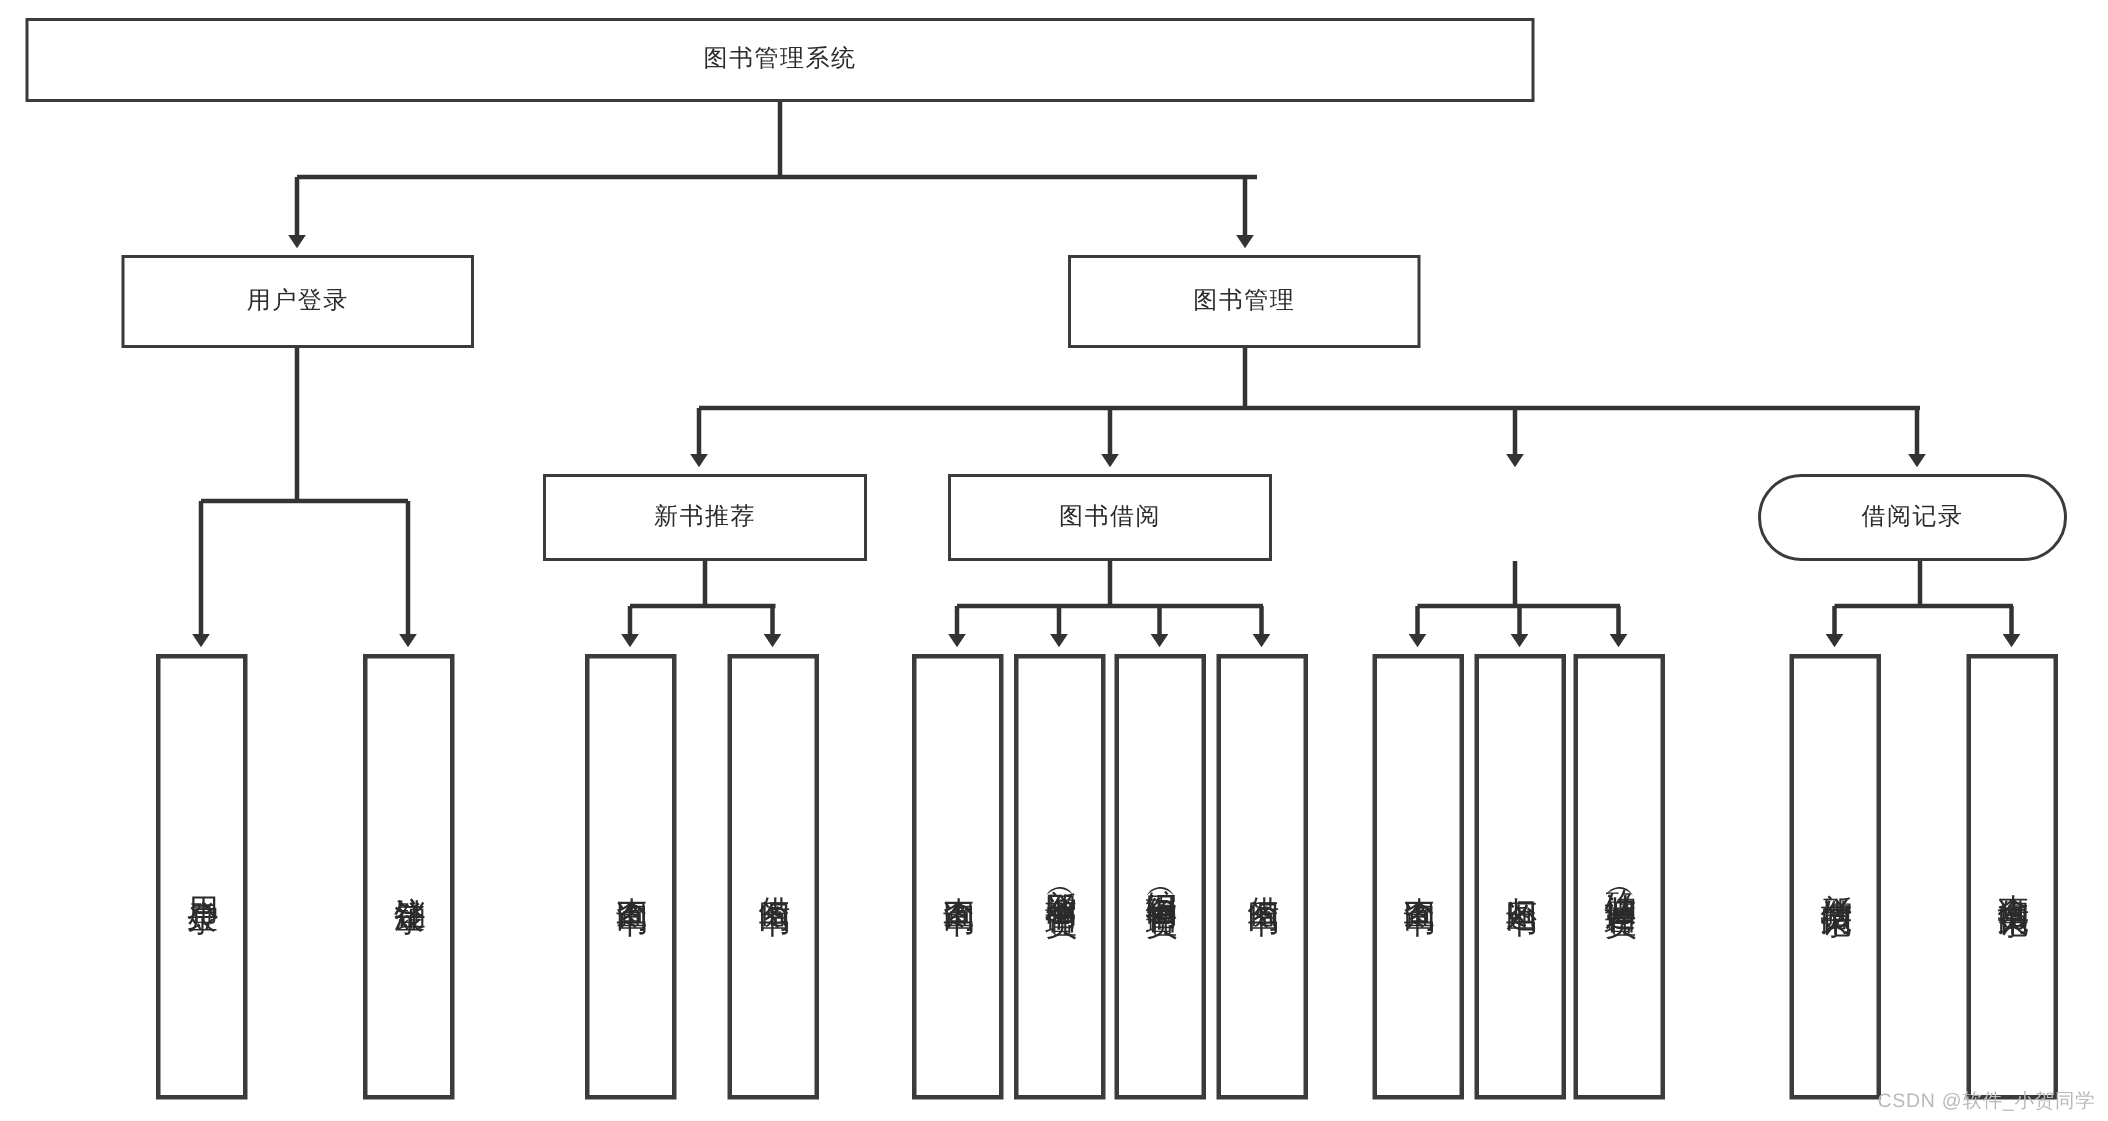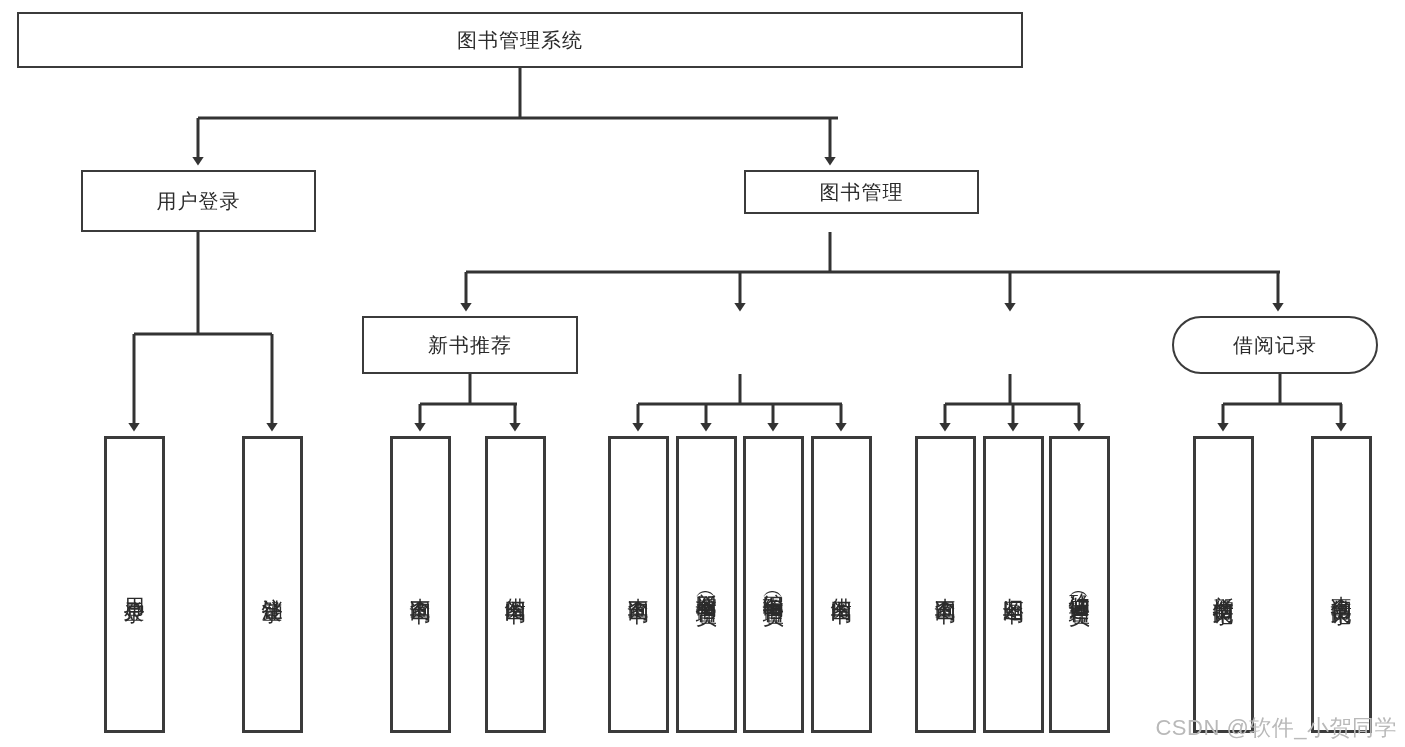--- a/index.html
+++ b/index.html
@@ -29,21 +29,21 @@
     position: absolute;
     box-sizing: border-box;
     background: #ffffff;
     border: 2px solid #3b3b3b;
     display: flex;
     align-items: center;
     justify-content: center;
     color: #2b2b2b;
   }
   .node-h .label {
-    font-size: 20px;
+    font-size: 16px;
     line-height: 1.2;
     letter-spacing: 1px;
     white-space: nowrap;
   }
   .node-leaf {
     border-width: 3px;
   }
   .node-leaf .label {
     writing-mode: vertical-rl;
     text-orientation: upright;
@@ -51,21 +51,21 @@
     line-height: 1.32;
     letter-spacing: 2px;
     white-space: normal;
     max-height: 270px;
     text-align: left;
   }
   #watermark {
     position: absolute;
     right: 8px;
     bottom: 4px;
-    font-size: 22px;
+    font-size: 13px;
     color: #b9b9b9;
     letter-spacing: 0.5px;
     white-space: nowrap;
     user-select: none;
   }
 </style>
 </head>
 <body>
 
 <div id="canvas">
@@ -120,26 +120,29 @@
     </g>
   </svg>
 
   <div class="node node-h" style="left:17px; top:12px; width:1006px; height:56px;">
     <span class="label">图书管理系统</span>
   </div>
 
   <div class="node node-h" style="left:81px; top:170px; width:235px; height:62px;">
     <span class="label">用户登录</span>
   </div>
-  <div class="node node-h" style="left:744px; top:170px; width:235px; height:44px;">
+  <div class="node node-h" style="left:712px; top:170px; width:235px; height:62px;">
     <span class="label">图书管理</span>
   </div>
 
   <div class="node node-h" style="left:362px; top:316px; width:216px; height:58px;font-family:Liberation Serif, serif;">
     <span class="label">新书推荐</span>
+  </div>
+  <div class="node node-h" style="left:632px; top:316px; width:216px; height:58px;">
+    <span class="label">图书借阅</span>
   </div>
   <div class="node node-h" style="left:1172px; top:316px; width:206px; height:58px;border-radius:29px;">
     <span class="label">借阅记录</span>
   </div>
 
   <div class="node node-leaf" style="left:104px; top:436px; width:61px; height:297px;">
     <span class="label">用户登录</span>
   </div>
   <div class="node node-leaf" style="left:242px; top:436px; width:61px; height:297px;">
     <span class="label">注销登录</span>

